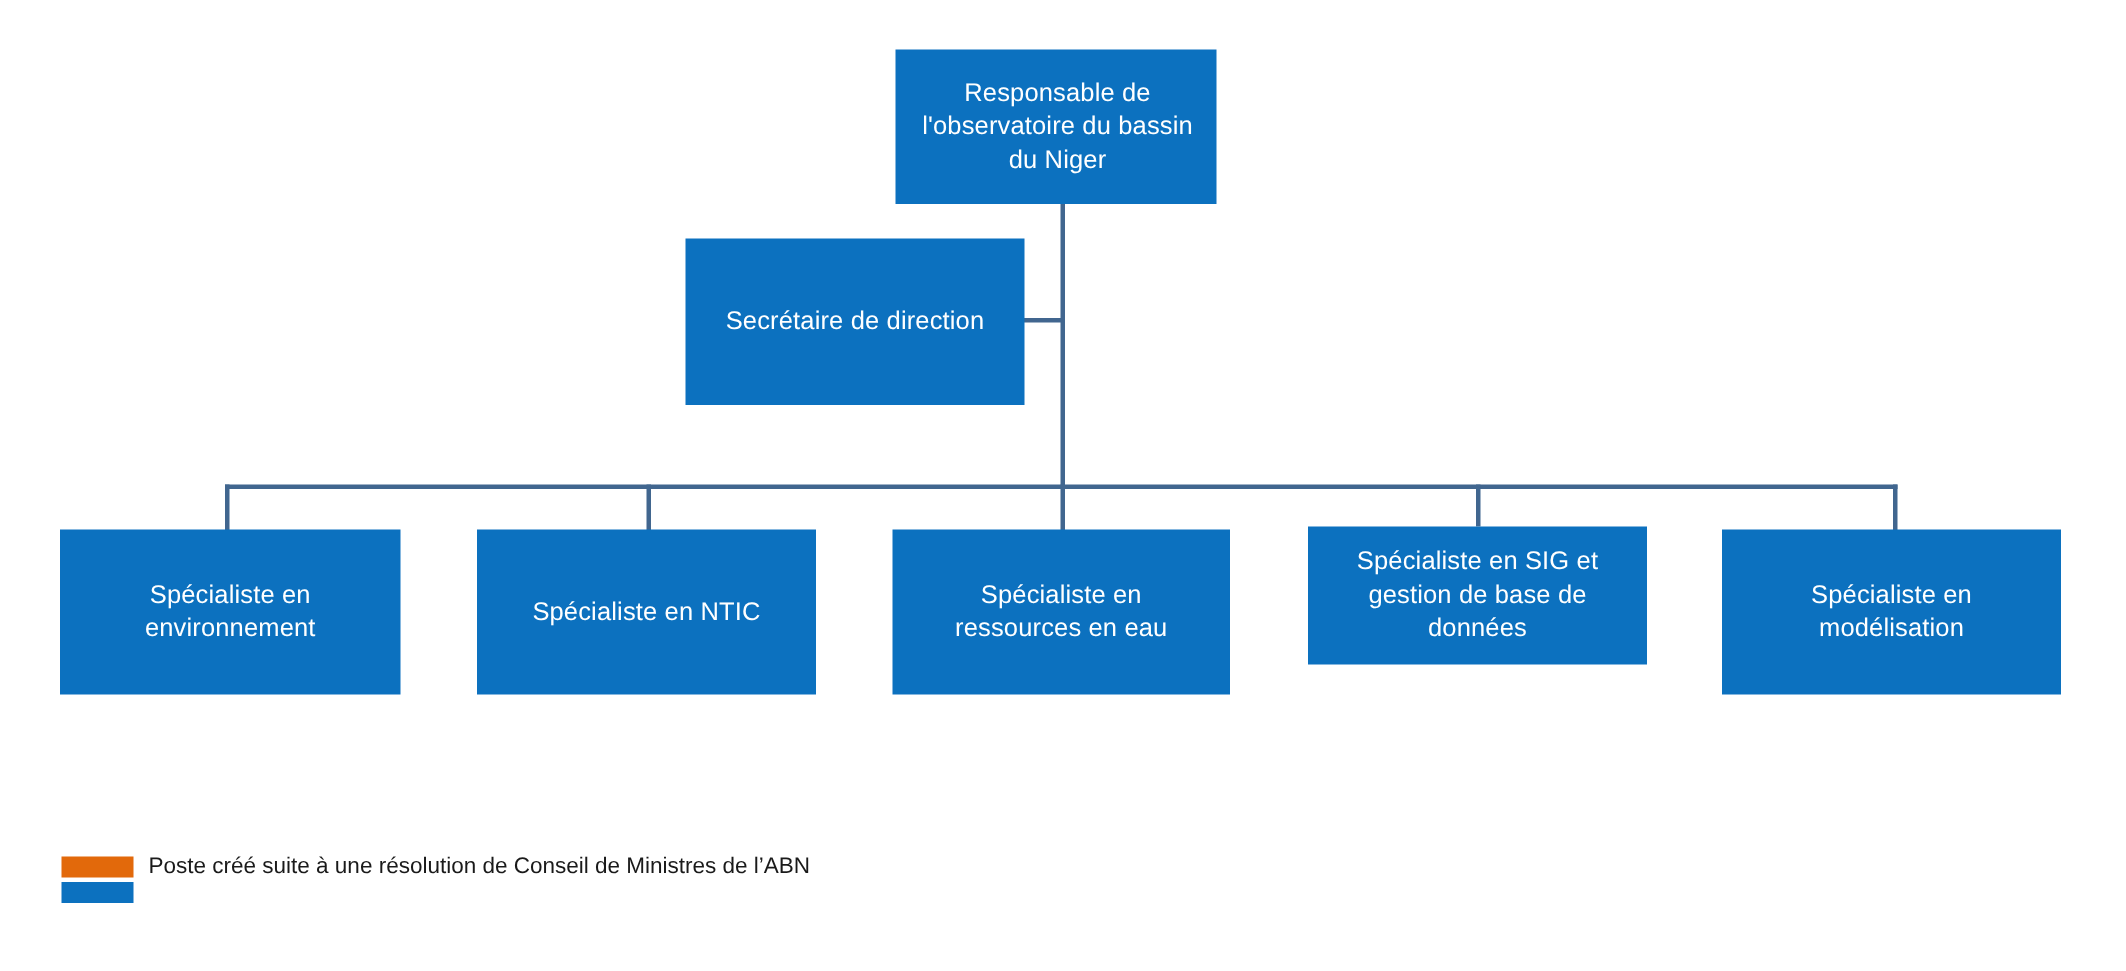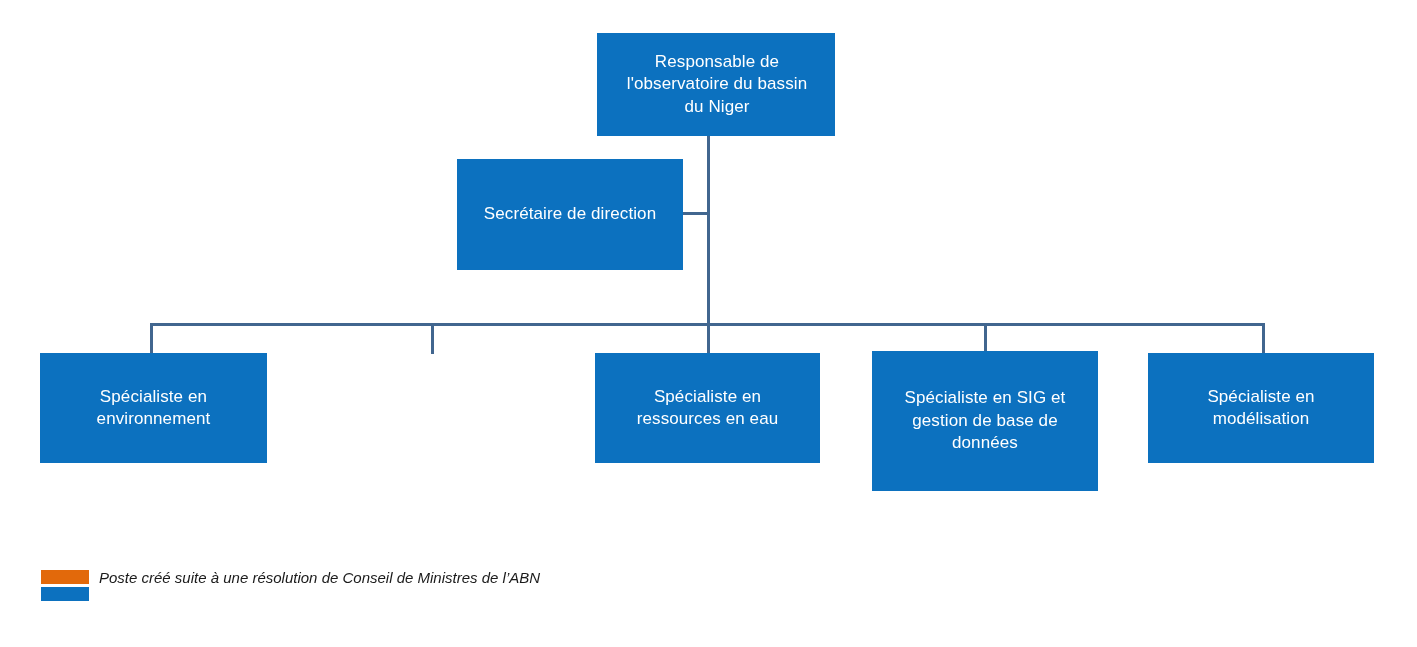--- a/index.html
+++ b/index.html
@@ -43,24 +43,23 @@
 
   
   #legend {
     position: absolute;
     left: 41px;
     top: 570px;
     width: 700px;
   }
   .legend-row {
     display: flex;
-    align-items: flex-start;
+    align-items: center;
     height: 16px;
     margin-bottom: 1px;
-    font-style: italic;
   }
   .legend-swatch {
     width: 48px;
     height: 14px;
     flex: 0 0 48px;
   }
   .legend-label {
     margin-left: 10px;
     font-family: "Liberation Sans", sans-serif;
     font-size: 15px;
@@ -79,34 +78,35 @@
   <div class="conn conn-h" style="left:682px; top:212px; width:27px;"></div>
 
   <div class="conn conn-h" style="left:150px; top:323px; width:1115px;"></div>
 
   <div class="conn conn-v" style="left:150px; top:323px; height:31px;"></div>
   <div class="conn conn-v" style="left:431px; top:323px; height:31px;"></div>
   <div class="conn conn-v" style="left:707px; top:323px; height:31px;"></div>
   <div class="conn conn-v" style="left:984px; top:323px; height:28px;"></div>
   <div class="conn conn-v" style="left:1262px; top:323px; height:31px;"></div>
 
-  <div class="node" style="left:597px; top:33px; width:238px; height:103px; background:#0C71BF;padding-left:10px;">Responsable de
+  <div class="node" style="left:597px; top:33px; width:214px; height:103px; background:#0C71BF;padding-left:10px;">Responsable de
 l'observatoire du bassin
 du Niger</div>
 
   <div class="node" style="left:457px; top:159px; width:226px; height:111px; background:#0C71BF;text-align:center;">Secrétaire de direction</div>
 
   <div class="node" style="left:40px; top:353px; width:227px; height:110px; background:#0C71BF;">Spécialiste en
 environnement</div>
 
+  <div class="node" style="left:318px; top:353px; width:226px; height:110px; background:#0C71BF;">Spécialiste en NTIC</div>
 
   <div class="node" style="left:595px; top:353px; width:225px; height:110px; background:#0C71BF;">Spécialiste en
 ressources en eau</div>
 
-  <div class="node" style="left:872px; top:351px; width:226px; height:140px; background:#0C71BF;">Spécialiste en SIG et
+  <div class="node" style="left:872px; top:351px; width:226px; height:92px; background:#0C71BF;">Spécialiste en SIG et
 gestion  de base de
 données</div>
 
   <div class="node" style="left:1148px; top:353px; width:226px; height:110px; background:#0C71BF;">Spécialiste en
 modélisation</div>
 
   <div id="legend">
     <div class="legend-row">
       <span class="legend-swatch" style="background:#E2690B;"></span>
       <span class="legend-label">Poste créé suite à une résolution de Conseil de Ministres de l’ABN</span>

